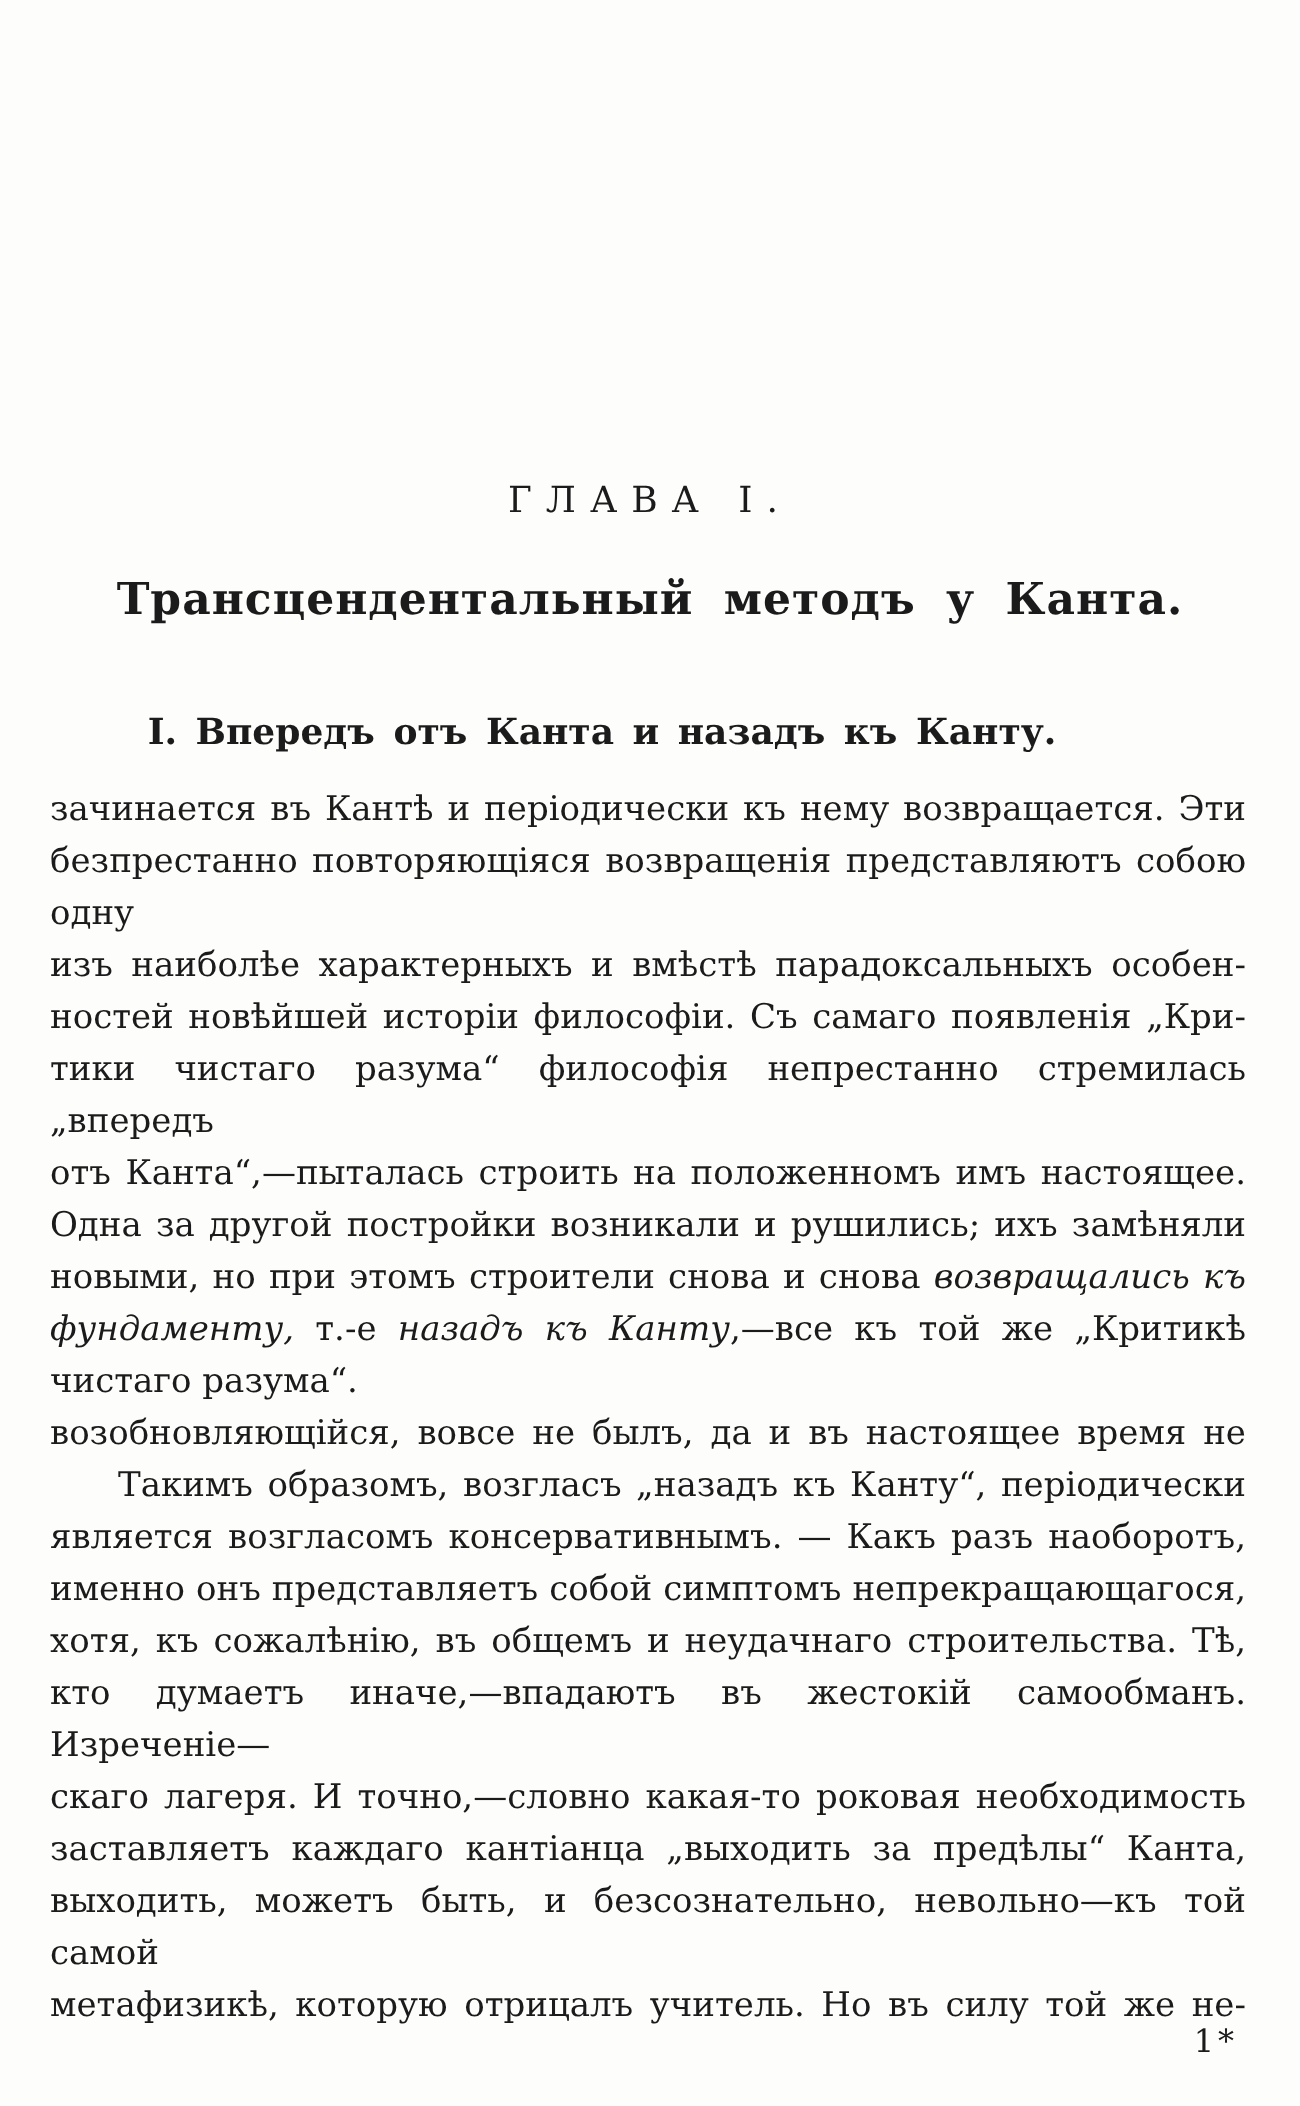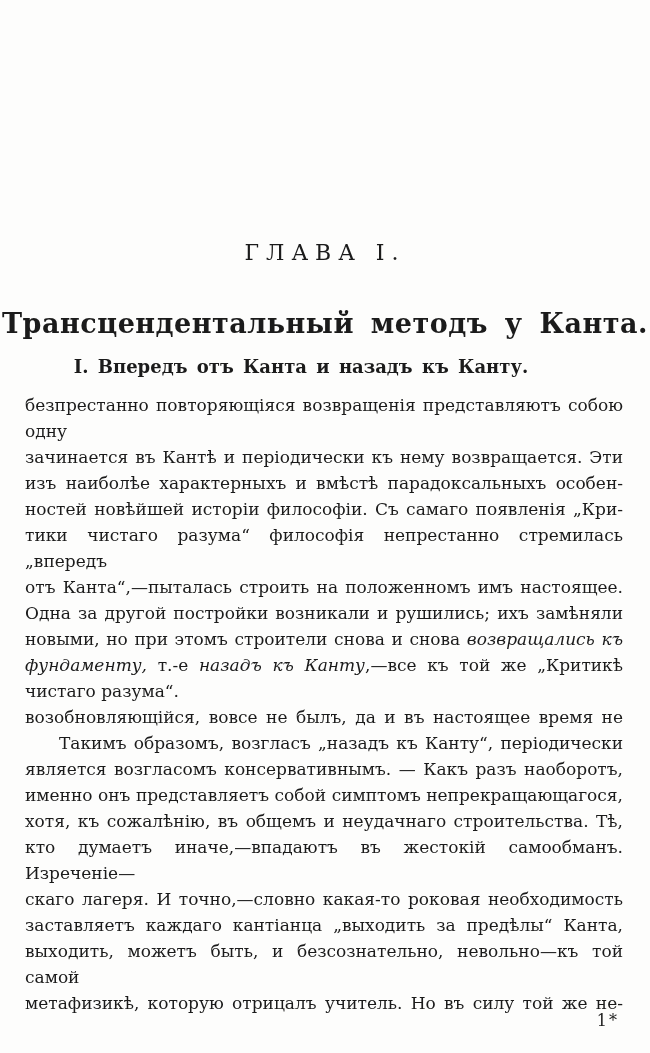--- a/index.html
+++ b/index.html
@@ -15,32 +15,32 @@
     color: #1b1b1b;
     font-family: "DejaVu Serif", "Liberation Serif", serif;
     overflow: hidden;
   }
   .chapter {
     position: absolute;
     top: 240px;
     left: 0;
     width: 650px;
     text-align: center;
-    font-size: 22px;
+    font-size: 18px;
     letter-spacing: 7px;
     white-space: nowrap;
   }
   .title {
     position: absolute;
-    top: 308px;
+    top: 287px;
     left: 0;
     width: 650px;
     margin: 0;
     text-align: center;
-    font-size: 27px;
+    font-size: 22px;
     font-weight: bold;
     letter-spacing: 0.5px;
     word-spacing: 7px;
     white-space: nowrap;
   }
   .section {
     position: absolute;
     top: 356px;
     left: 0;
     width: 602px;
@@ -79,22 +79,22 @@
 </style>
 </head>
 <body>
 
 <div class="page">
   <div class="chapter">ГЛАВА I.</div>
   <h1 class="title">Трансцендентальный методъ у Канта.</h1>
   <h2 class="section">I. Впередъ отъ Канта и назадъ къ Канту.</h2>
   <div class="body-text">
       <div class="paragraph">
+        <div class="line"><span>зачинается въ Кантѣ и періодически къ нему возвращается. Эти</span></div>
         <div class="line"><span>безпрестанно повторяющіяся возвращенія представляютъ собою одну</span></div>
-        <div class="line"><span>зачинается въ Кантѣ и періодически къ нему возвращается. Эти</span></div>
         <div class="line"><span>изъ наиболѣе характерныхъ и вмѣстѣ парадоксальныхъ особен-</span></div>
         <div class="line"><span>ностей новѣйшей исторіи философіи. Съ самаго появленія „Кри-</span></div>
         <div class="line"><span>тики чистаго разума“ философія непрестанно стремилась „впередъ</span></div>
         <div class="line"><span>отъ Канта“,—пыталась строить на положенномъ имъ настоящее.</span></div>
         <div class="line"><span>Одна за другой постройки возникали и рушились; ихъ замѣняли</span></div>
         <div class="line"><span>новыми, но при этомъ строители снова и снова </span><span class="it">возвращались къ</span></div>
         <div class="line"><span class="it">фундаменту,</span><span> т.-е </span><span class="it">назадъ къ Канту</span><span>,—все къ той же „Критикѣ</span></div>
         <div class="line nojust"><span>чистаго разума“.</span></div>
       </div>
       <div class="paragraph">

